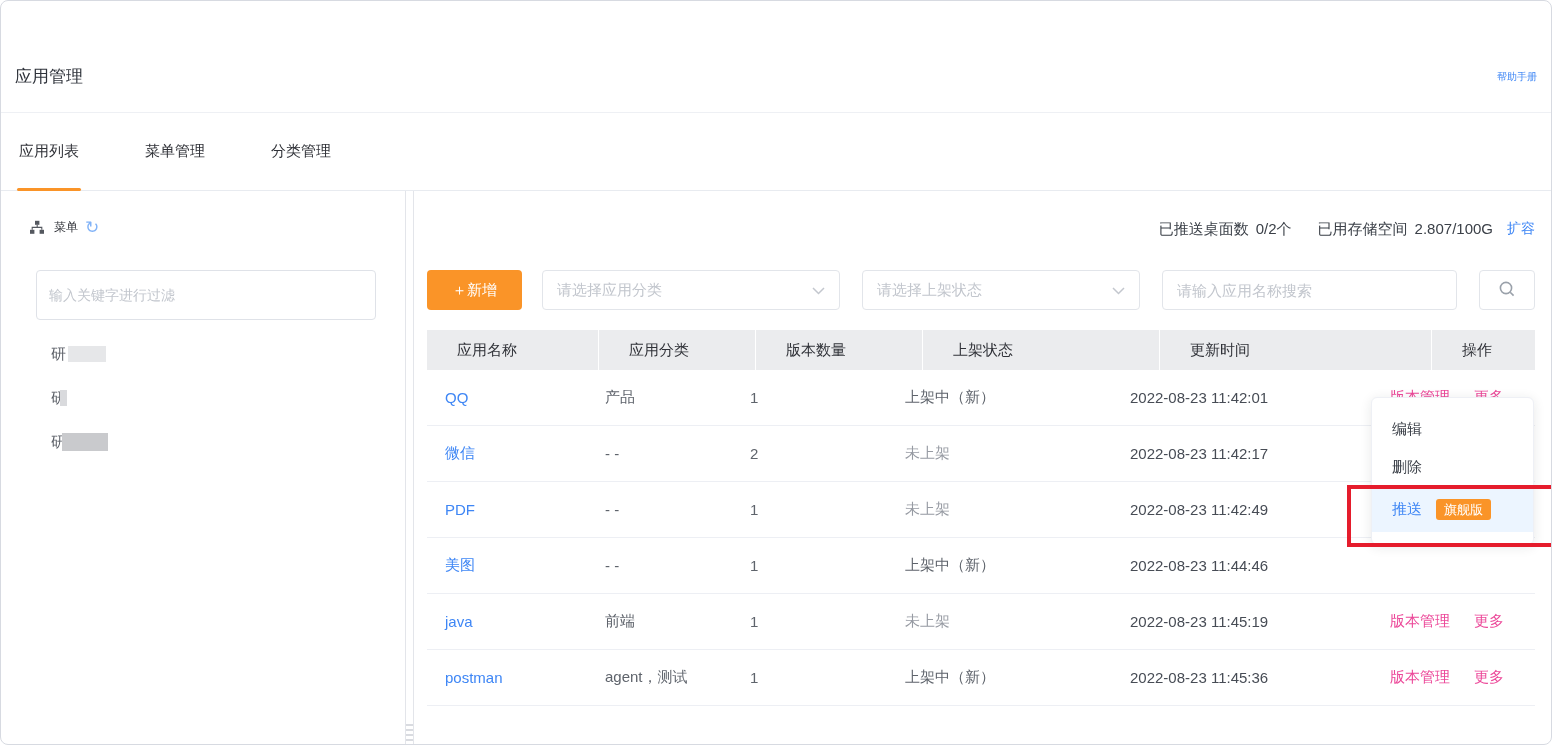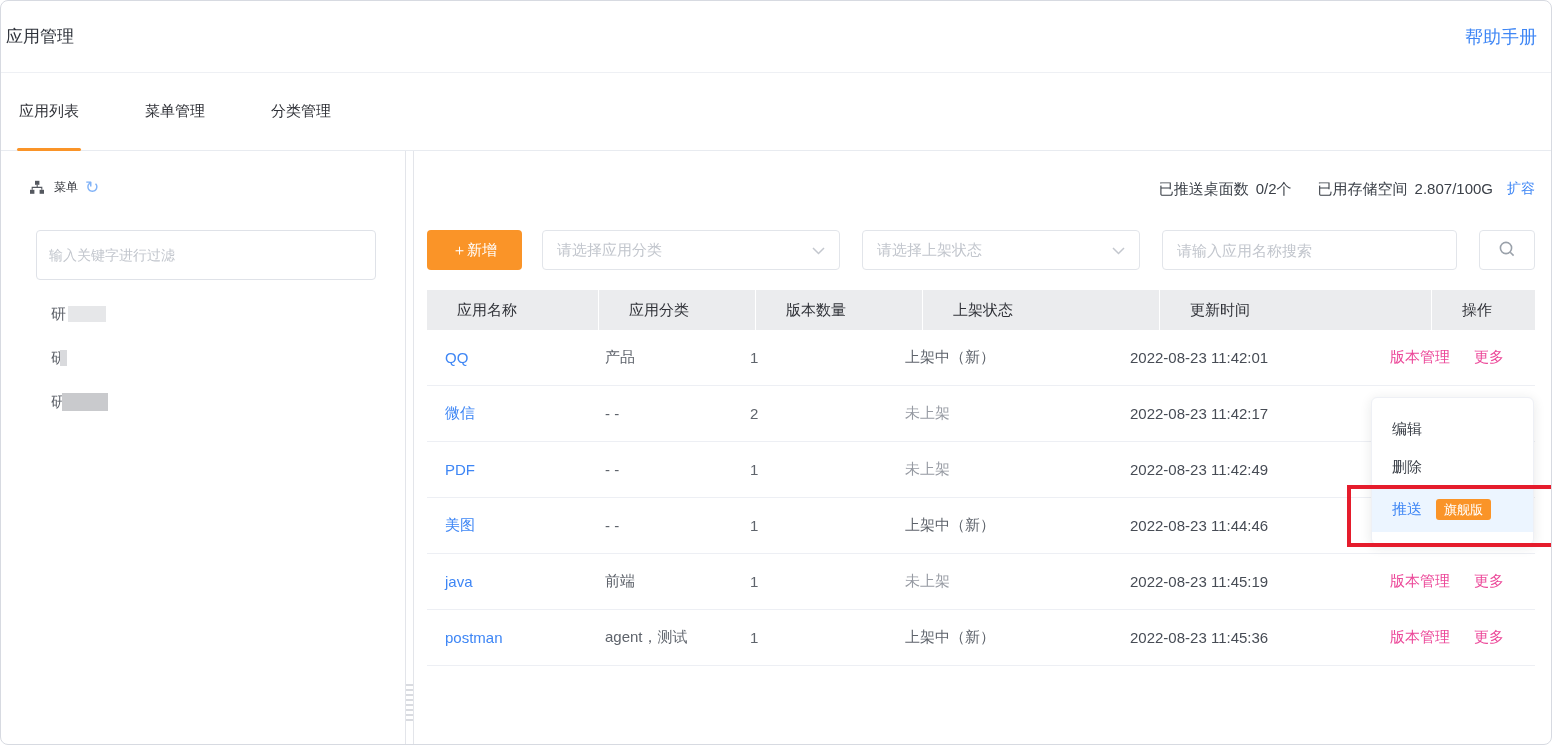--- a/index.html
+++ b/index.html
@@ -2,23 +2,23 @@
 <html><head>
 <meta charset="utf-8">
 <style>
   * { margin:0; padding:0; box-sizing:border-box; }
   body { background:#fff; font-family:"Liberation Sans", sans-serif; }
   .page{ width:1552px; height:745px; position:relative; background:#fff;
          border:1px solid #d7dae1; border-radius:8px; overflow:hidden; }
 
   
   .topbar{ height:72px; display:flex; align-items:center; justify-content:space-between;
-           padding:0 14px 0 5px; border-bottom:1px solid #eef0f4; }
+           padding:0 14px 0 14px; border-bottom:1px solid #eef0f4;margin-top:40px; }
   .page-title{ font-size:17px; color:#2e323a; }
-  .help-link{ font-size:18px; color:#3e86f5; cursor:pointer; }
+  .help-link{ font-size:10px; color:#3e86f5; cursor:pointer; }
 
   
   .tabsbar{ height:78px; display:flex; align-items:center; padding-left:16px;
             border-bottom:1px solid #e8ebf0; }
   .tab{ position:relative; height:100%; display:flex; align-items:center;
         font-size:15px; color:#303238; padding:0 2px; margin-right:62px; cursor:pointer; }
   .tab.active::after{ content:""; position:absolute; left:0; right:0; bottom:-1px;
         height:3px; background:#fa9428; border-radius:2px; }
 
   

